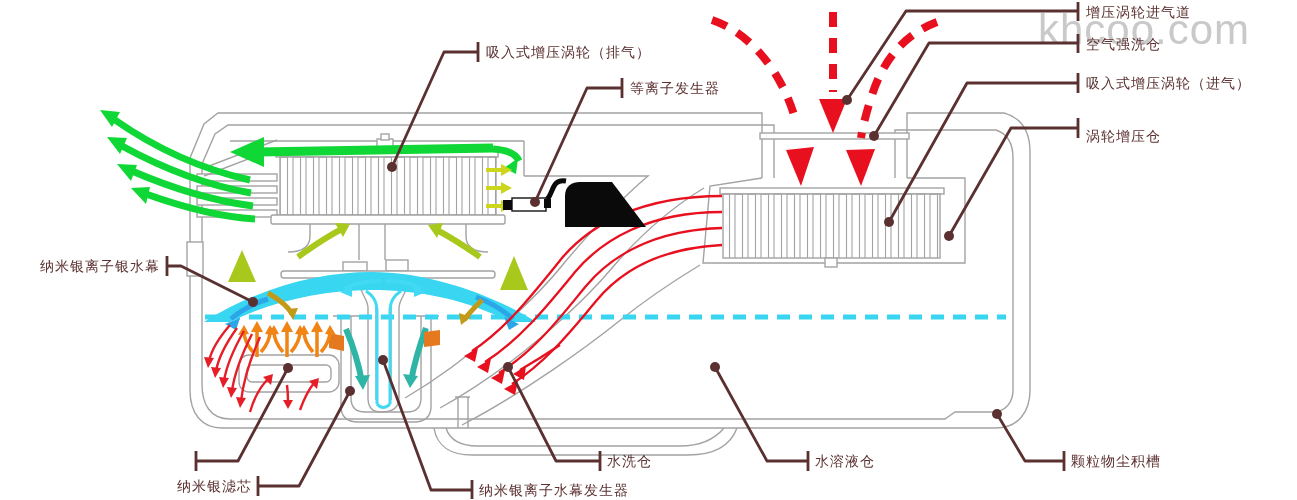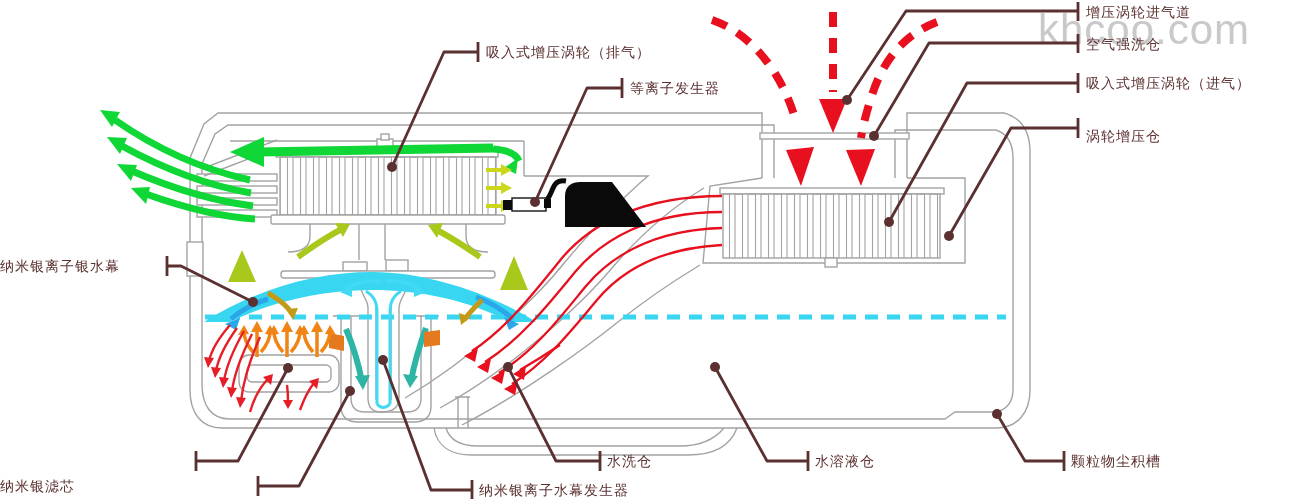--- a/index.html
+++ b/index.html
@@ -3,21 +3,21 @@
 <meta charset="utf-8">
 <style>
   html,body{margin:0;padding:0;background:#fff;}
   #stage{position:relative;width:1297px;height:500px;background:#fff;overflow:hidden;
          font-family:"Liberation Sans","DejaVu Sans",sans-serif;}
   #wm{position:absolute;left:1038px;top:6px;font-size:42px;color:#c9c9c9;
       letter-spacing:1px;z-index:0;}
   svg#diagram{position:absolute;left:0;top:0;z-index:1;}
   .lbl{position:absolute;z-index:2;font-size:14px;color:#5b3030;white-space:nowrap;
        letter-spacing:1px;line-height:22px;}
-  .ra{text-align:left;}
+  .ra{text-align:right;}
 </style>
 </head>
 <body>
 
 <div id="stage">
 
   <div id="wm">khcoo.com</div>
 
   <svg id="diagram" width="1297" height="500" viewBox="0 0 1297 500">
     <defs>

